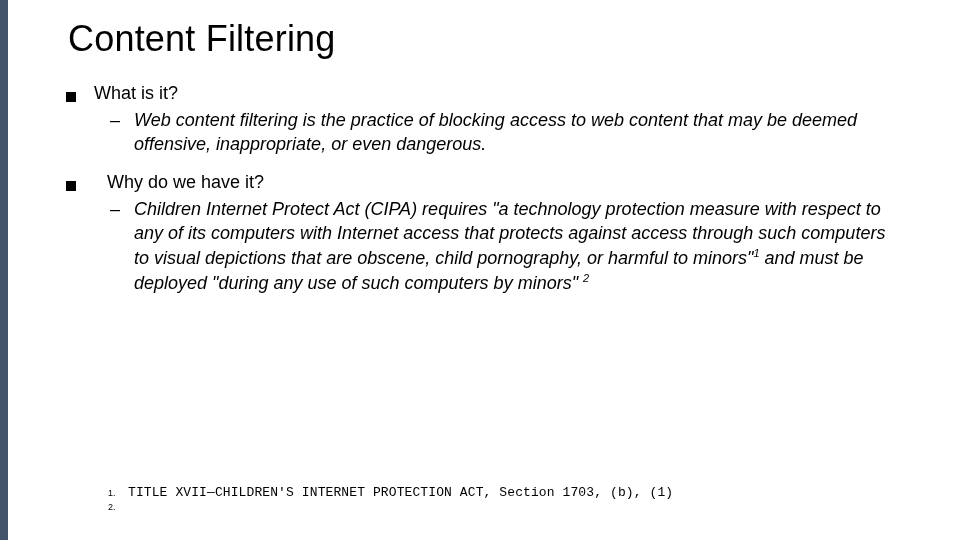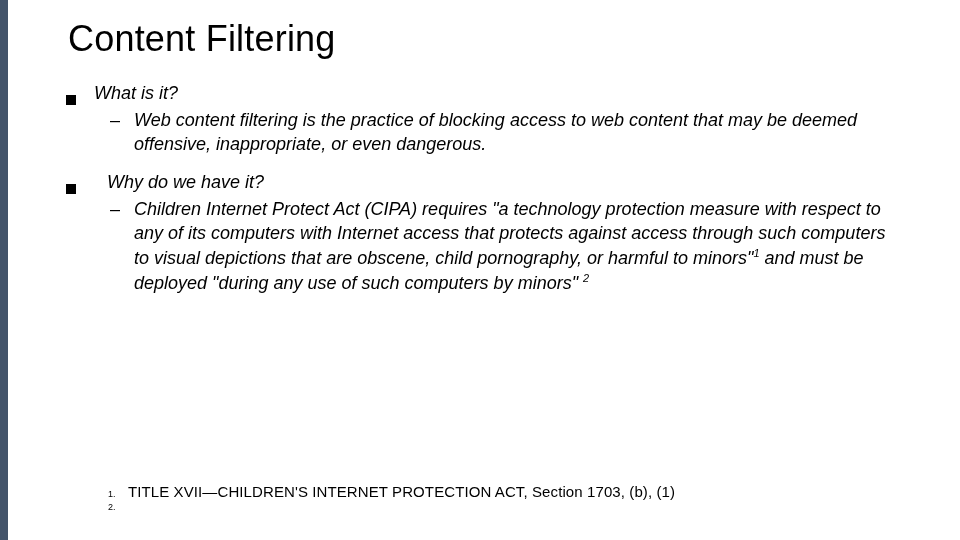--- a/index.html
+++ b/index.html
@@ -1,30 +1,30 @@
 <!DOCTYPE html>
 <html><head>
 <meta charset="utf-8">
 <style>
   * { margin: 0; padding: 0; box-sizing: border-box; }
   html, body { width: 960px; height: 540px; background: #ffffff; font-family: Arial, Helvetica, sans-serif; color: #000; }
   .slide { position: relative; width: 960px; height: 540px; padding: 18px 60px 0 66px; }
   .accent-bar { position: absolute; left: 0; top: 0; width: 8px; height: 540px; background: #44546a; }
   .title { font-size: 36px; font-weight: 400; letter-spacing: 0.2px; margin-bottom: 22px; margin-left: 2px; }
-  .bullet-row { display: flex; align-items: flex-end; margin-bottom: 4px; font-style: italic; }
+  .bullet-row { display: flex; align-items: center; margin-bottom: 4px; }
   .square { width: 10px; height: 10px; background: #000; flex-shrink: 0; margin-top: 6px; margin-right: 18px; }
   .bullet-text { font-size: 18px; line-height: 1.3; }
   .sub-row { display: flex; align-items: flex-start; padding-left: 44px; margin-top: 4px; margin-bottom: 14px; }
   .dash { font-size: 18px; margin-right: 14px; flex-shrink: 0; line-height: 1.3; }
   .sub-text { font-size: 18px; line-height: 1.32; font-style: italic; }
   .sub-text .sup { font-size: 11px; vertical-align: super; font-style: italic; }
   .footnotes { position: absolute; left: 108px; bottom: 26px; right: 60px; }
   .fn-row { display: flex; align-items: baseline; margin-bottom: 2px; }
   .fn-num { font-size: 9px; width: 20px; flex-shrink: 0; }
-  .fn-text { font-size: 15px; letter-spacing: 0.1px; }
+  .fn-text { font-size: 13px; letter-spacing: 0.1px; font-family: Liberation Mono, monospace; }
 </style>
 </head>
 <body>
 
 <div class="slide">
   <div class="accent-bar"></div>
 
   <h1 class="title">Content Filtering</h1>
 
   <div class="bullet-row">

